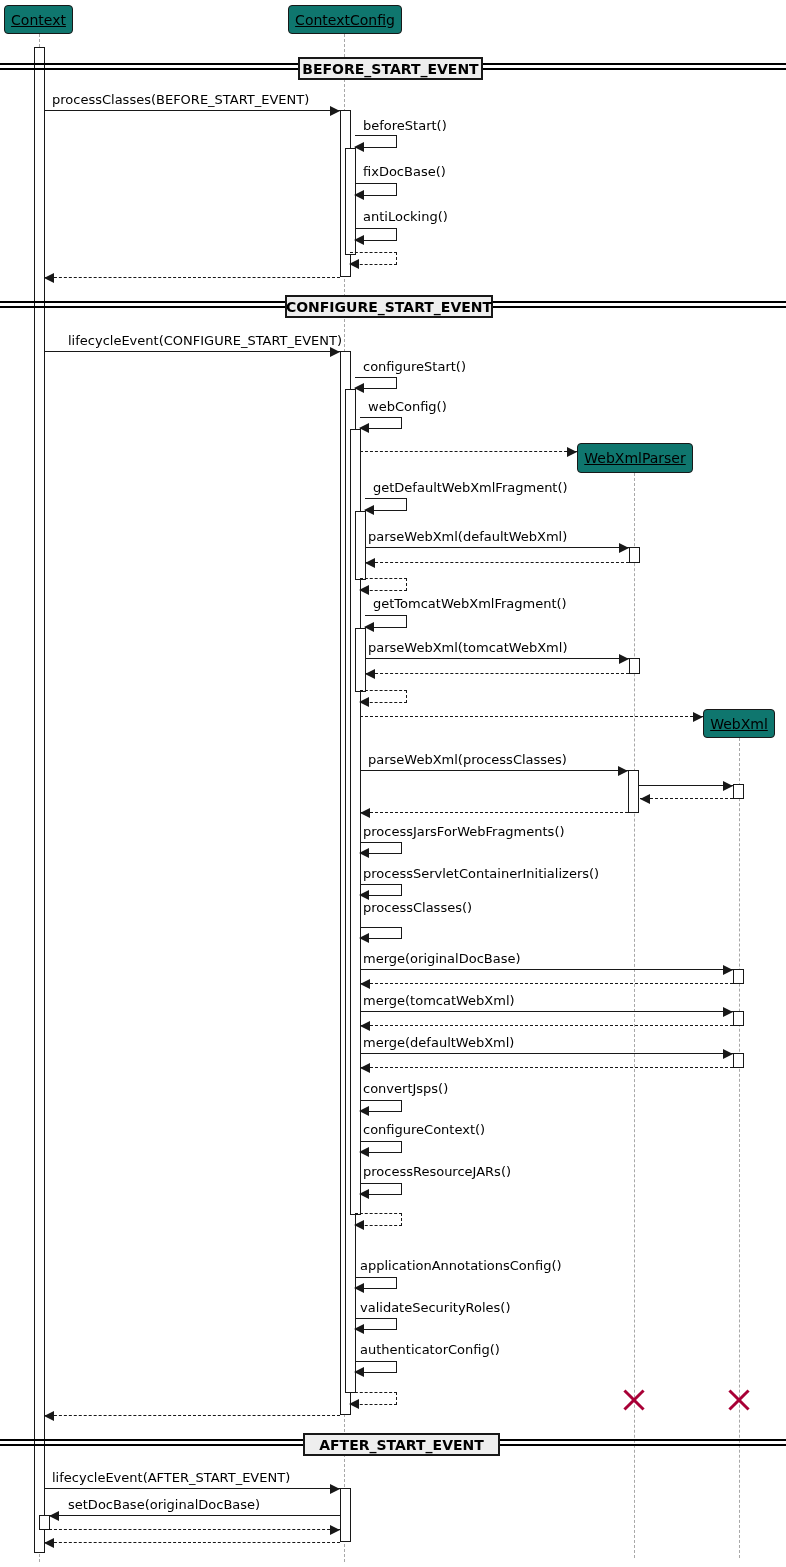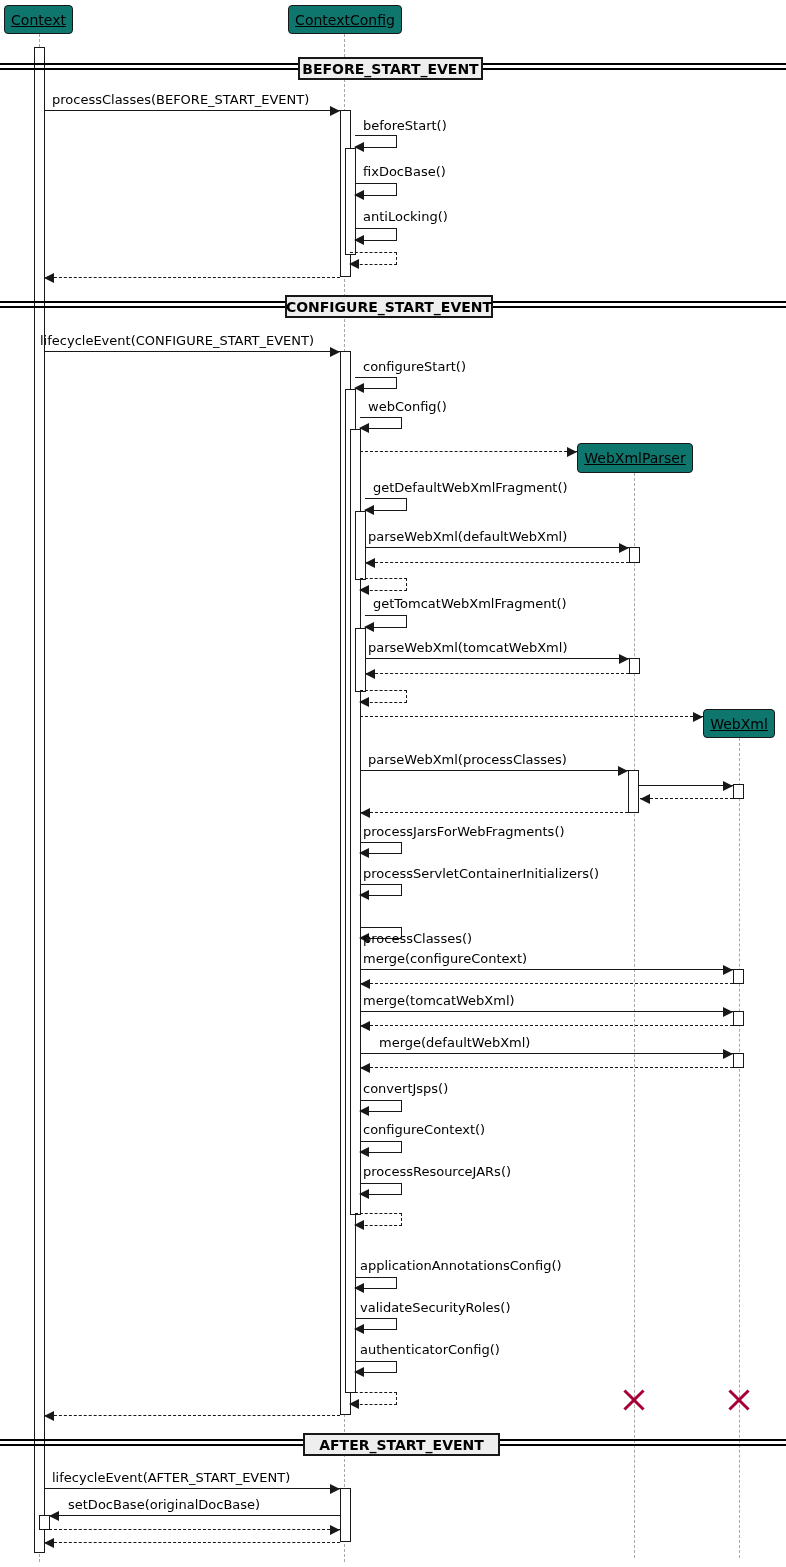--- a/index.html
+++ b/index.html
@@ -208,34 +208,34 @@
       <span class="ah"></span>
     </div>
 
   <div class="xmark" style="left:623px;top:1389px"></div>
   <div class="xmark" style="left:728px;top:1389px"></div>
 
   <span class="lbl" style="left:52px;top:92px">processClasses(BEFORE_START_EVENT)</span>
   <span class="lbl" style="left:363px;top:118px">beforeStart()</span>
   <span class="lbl" style="left:363px;top:164px">fixDocBase()</span>
   <span class="lbl" style="left:363px;top:209px">antiLocking()</span>
-  <span class="lbl" style="left:40px;top:333px">lifecycleEvent(CONFIGURE_START_EVENT)</span>
+  <span class="lbl" style="left:68px;top:333px">lifecycleEvent(CONFIGURE_START_EVENT)</span>
   <span class="lbl" style="left:363px;top:359px">configureStart()</span>
   <span class="lbl" style="left:368px;top:399px">webConfig()</span>
   <span class="lbl" style="left:373px;top:480px">getDefaultWebXmlFragment()</span>
   <span class="lbl" style="left:368px;top:529px">parseWebXml(defaultWebXml)</span>
   <span class="lbl" style="left:373px;top:596px">getTomcatWebXmlFragment()</span>
   <span class="lbl" style="left:368px;top:640px">parseWebXml(tomcatWebXml)</span>
   <span class="lbl" style="left:368px;top:752px">parseWebXml(processClasses)</span>
   <span class="lbl" style="left:363px;top:824px">processJarsForWebFragments()</span>
   <span class="lbl" style="left:363px;top:866px">processServletContainerInitializers()</span>
-  <span class="lbl" style="left:363px;top:931px">processClasses()</span>
-  <span class="lbl" style="left:363px;top:951px">merge(configureContext)</span>
+  <span class="lbl" style="left:363px;top:900px">processClasses()</span>
+  <span class="lbl" style="left:363px;top:951px">merge(originalDocBase)</span>
   <span class="lbl" style="left:363px;top:993px">merge(tomcatWebXml)</span>
-  <span class="lbl" style="left:379px;top:1035px">merge(defaultWebXml)</span>
+  <span class="lbl" style="left:363px;top:1035px">merge(defaultWebXml)</span>
   <span class="lbl" style="left:363px;top:1081px">convertJsps()</span>
   <span class="lbl" style="left:363px;top:1122px">configureContext()</span>
   <span class="lbl" style="left:363px;top:1164px">processResourceJARs()</span>
   <span class="lbl" style="left:360px;top:1258px">applicationAnnotationsConfig()</span>
   <span class="lbl" style="left:360px;top:1300px">validateSecurityRoles()</span>
   <span class="lbl" style="left:360px;top:1342px">authenticatorConfig()</span>
   <span class="lbl" style="left:52px;top:1470px">lifecycleEvent(AFTER_START_EVENT)</span>
   <span class="lbl" style="left:68px;top:1497px">setDocBase(originalDocBase)</span>
 
 </div>

